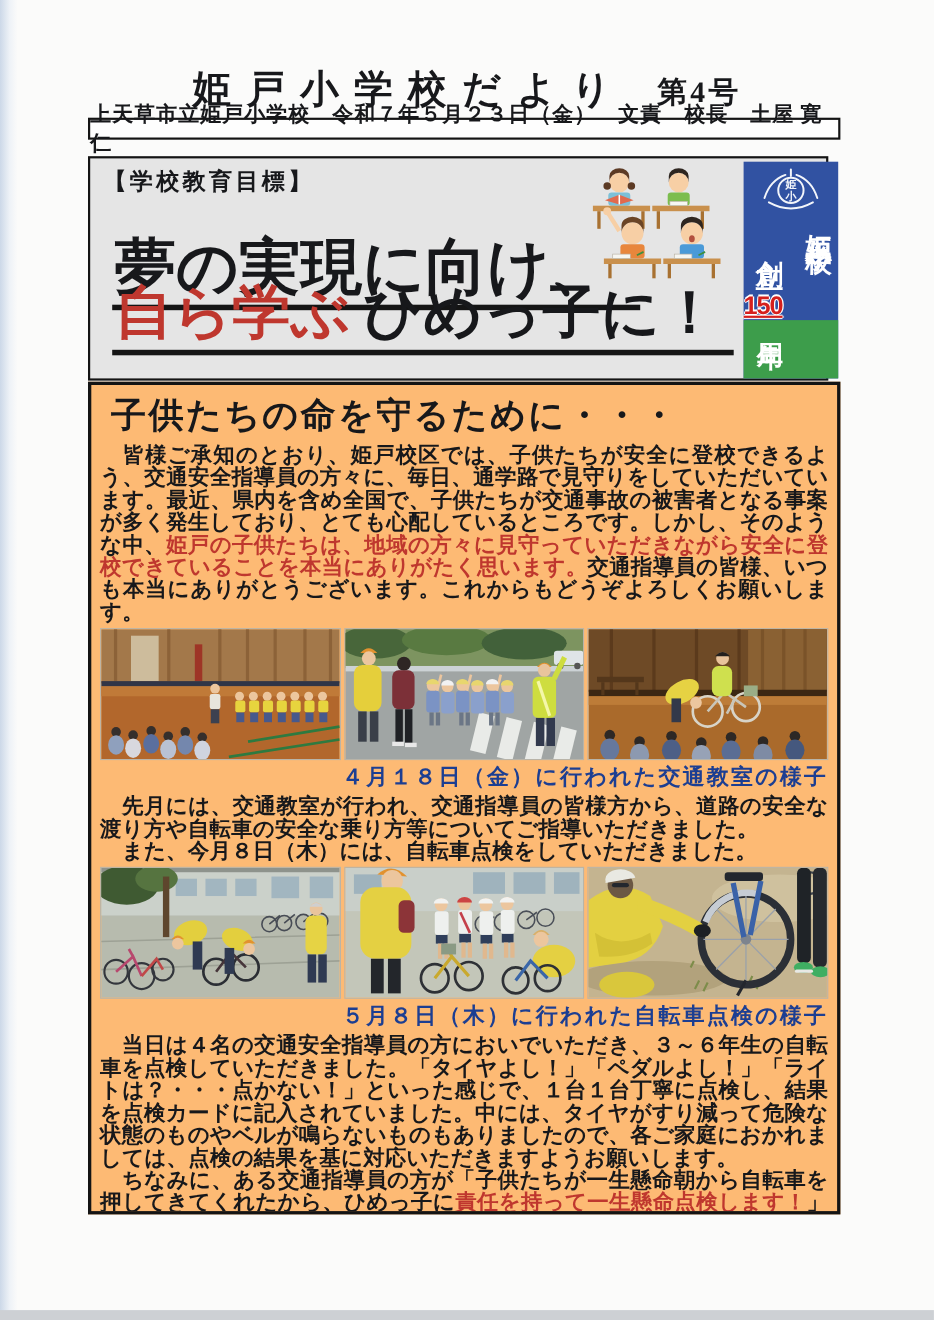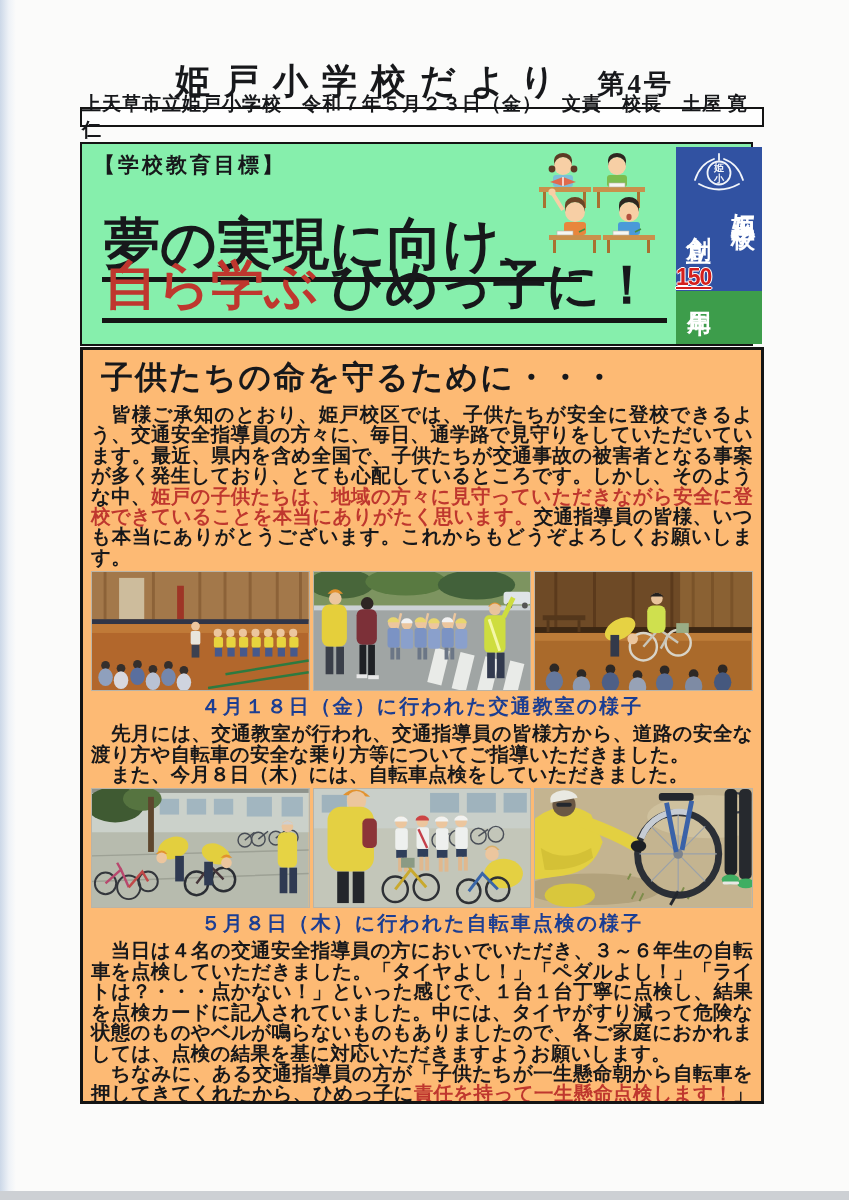--- a/index.html
+++ b/index.html
@@ -19,21 +19,21 @@
     font-family:"Liberation Serif","DejaVu Serif",serif; white-space:nowrap; }
   .masthead .title{ font-size:35px; font-weight:800; letter-spacing:14px; }
   .masthead .issue{ font-size:27px; font-weight:800; letter-spacing:3px; margin-left:24px; }
 
   .info-box{ position:absolute; left:80px; top:107px; width:684px; height:20px;
     border:2px solid #141414; background:#fefefe; display:flex; align-items:center; justify-content:center;
     font-family:"Liberation Serif","DejaVu Serif",serif; font-weight:700; font-size:19px; letter-spacing:1px; }
 
   
   .goal-box{ position:absolute; left:80px; top:142px; width:673px; height:204px;
-    background:#86efac; border:2px solid #141414; }
+    background:#e5e5e5; border:2px solid #141414; }
   .goal-label{ position:absolute; left:12px; top:7px; font-family:"Liberation Serif","DejaVu Serif",serif;
     font-weight:800; font-size:21px; letter-spacing:3px; }
   .goal-line1{ position:absolute; left:20px; top:31px; font-family:"Liberation Serif","DejaVu Serif",serif;
     font-weight:900; font-size:56px; line-height:1.12; border-bottom:5px solid #151515; padding:0 26px 1px 2px;margin-top:38px; }
   .goal-line2{ position:absolute; left:20px; top:112px; font-family:"Liberation Serif","DejaVu Serif",serif;
     font-weight:900; font-size:53px; line-height:1.12; border-bottom:5px solid #151515; padding:0 14px 3px 2px; white-space:nowrap; }
   .goal-line2 .black-part{ margin-left:12px; }
   .red{ color:#bf372e; }
   .kids-illustration{ position:absolute; left:455px; top:4px; width:130px; height:106px; }
 
@@ -52,21 +52,21 @@
     font-weight:800; font-size:24px; letter-spacing:1px; }
 
   
   .main-box{ position:absolute; left:80px; top:347px; width:684px; height:757px;
     border:3px solid #141414; background:#fdba74; padding:5px 8px 4px; overflow:hidden; }
   .headline{ font-size:32px; font-weight:800; letter-spacing:2px; margin:1px 0 4px 10px; white-space:nowrap; }
   .body-text{ font-size:19.5px; font-weight:700; line-height:20.4px; text-align:justify;
     letter-spacing:0.2px; color:#17181b; }
   .photo-row{ display:flex; gap:3px; margin:4px 0 2px; height:120px; }
   .photo{ flex:1; height:120px; display:block; border:1px solid #b9b4a8; }
-  .caption{ text-align:center; color:#1c3e92; font-weight:800; font-size:20px;
+  .caption{ text-align:right; color:#1c3e92; font-weight:800; font-size:20px;
     letter-spacing:2px; margin:2px 0 3px; }
 </style>
 </head>
 <body>
 
 <div class="page">
   <div class="scan-edge-left"></div>
   <div class="scan-edge-bottom"></div>
 
   <header class="masthead">

